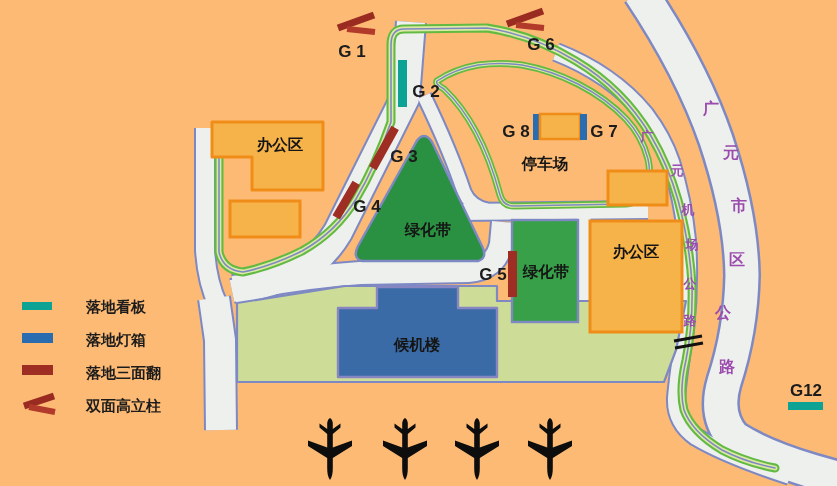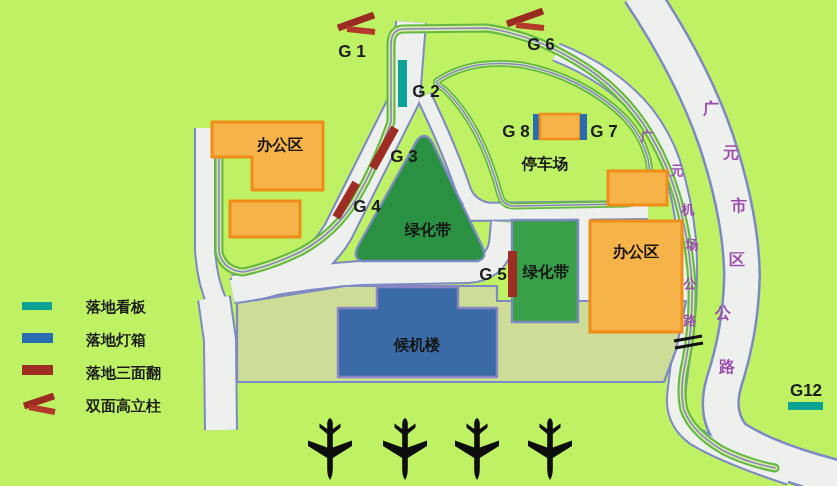--- a/index.html
+++ b/index.html
@@ -1,16 +1,16 @@
 <!DOCTYPE html>
 <html><head>
 <meta charset="utf-8">
 <style>
   html,body{margin:0;padding:0;background:#fff;}
-  .stage{position:relative;width:837px;height:486px;background:#bef264;overflow:hidden;
+  .stage{position:relative;width:837px;height:486px;background:#fdba74;overflow:hidden;
          font-family:"Liberation Sans","DejaVu Sans",sans-serif;text-align:center;}
   svg{display:block;}
   
   .rd-edge{fill:none;stroke:#7e89c4;stroke-linecap:butt;stroke-linejoin:round;}
   .rd-fill{fill:none;stroke:#eef0ee;stroke-linecap:butt;stroke-linejoin:round;}
   
   .strip-green{fill:none;stroke:#63ba43;stroke-width:9;stroke-linejoin:round;stroke-linecap:round;}
   .strip-pale {fill:none;stroke:#dce9a5;stroke-width:4.8;stroke-linejoin:round;stroke-linecap:round;}
   .strip-blue {fill:none;stroke:#7e89c4;stroke-width:1.6;stroke-linejoin:round;stroke-linecap:round;}
   .pk-green{fill:none;stroke:#63ba43;stroke-width:7;stroke-linejoin:round;}

